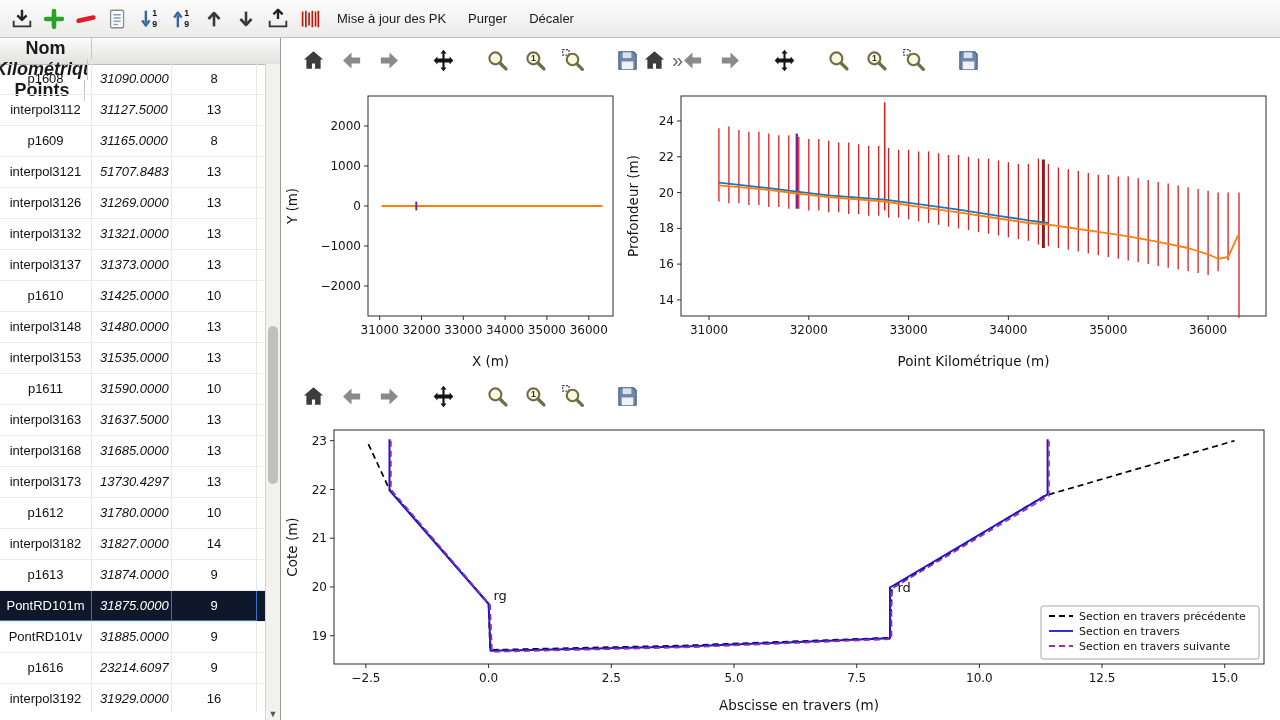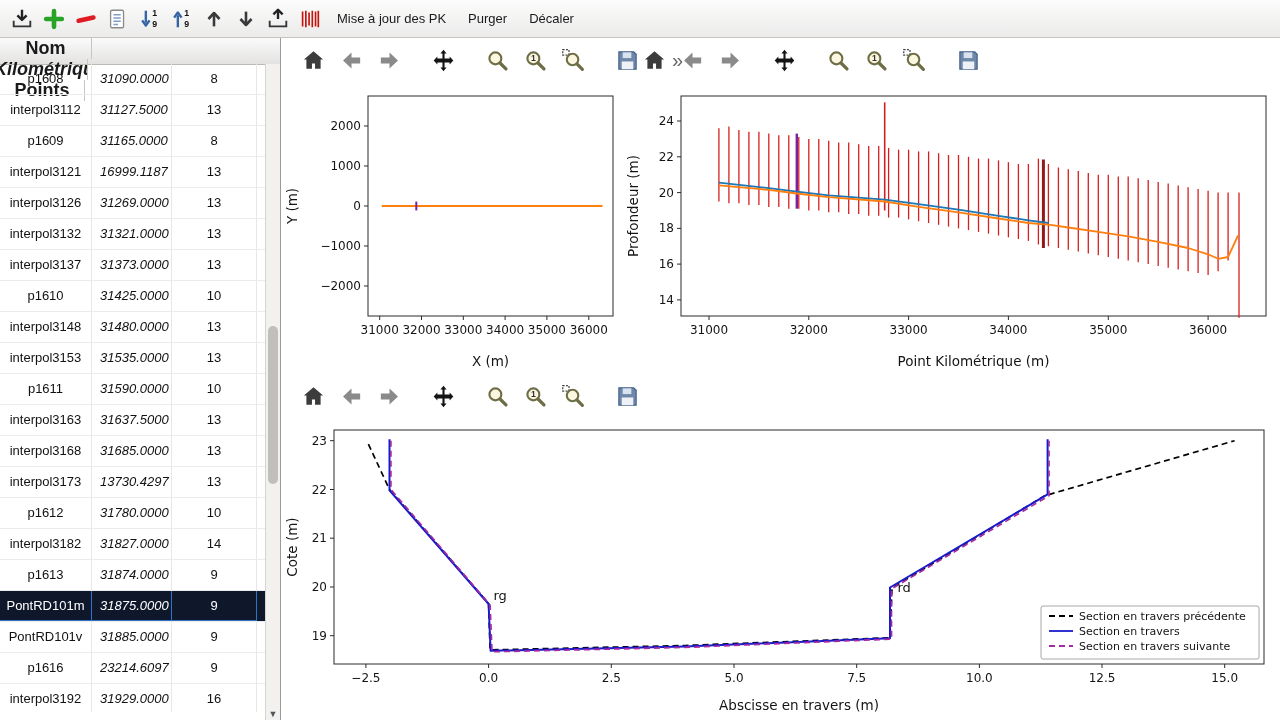--- a/index.html
+++ b/index.html
@@ -147,21 +147,21 @@
           <div class="cell c1">31127.5000</div>
           <div class="cell c2">13</div>
         </div>
         <div class="trow">
           <div class="cell c0">p1609</div>
           <div class="cell c1">31165.0000</div>
           <div class="cell c2">8</div>
         </div>
         <div class="trow">
           <div class="cell c0">interpol3121</div>
-          <div class="cell c1">16999.1187</div>
+          <div class="cell c1">51707.8483</div>
           <div class="cell c2">13</div>
         </div>
         <div class="trow">
           <div class="cell c0">interpol3126</div>
           <div class="cell c1">31269.0000</div>
           <div class="cell c2">13</div>
         </div>
         <div class="trow">
           <div class="cell c0">interpol3132</div>
           <div class="cell c1">31321.0000</div>

